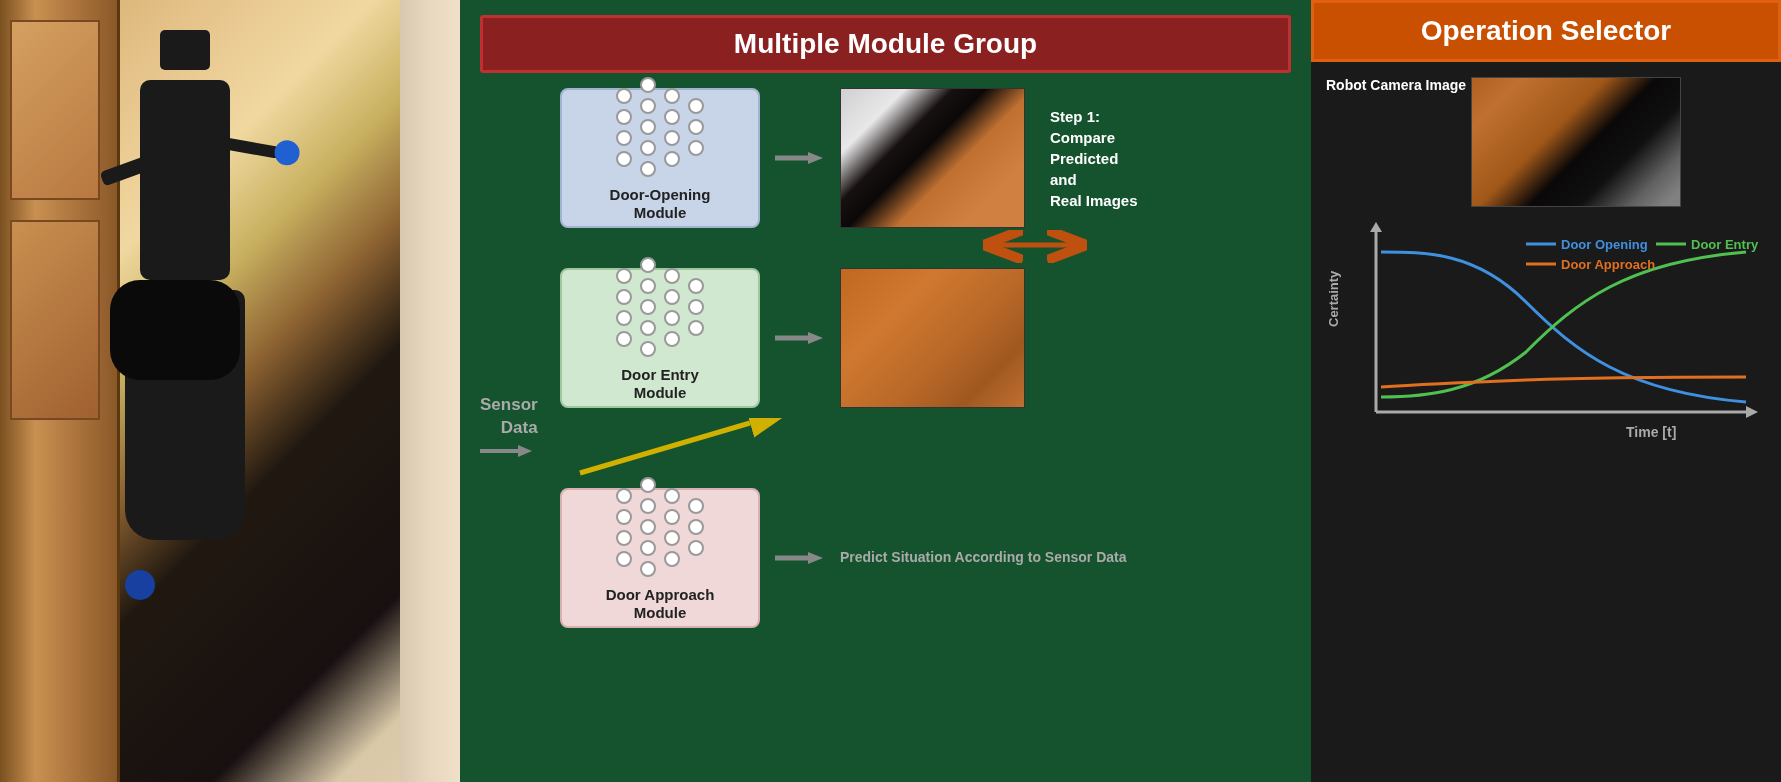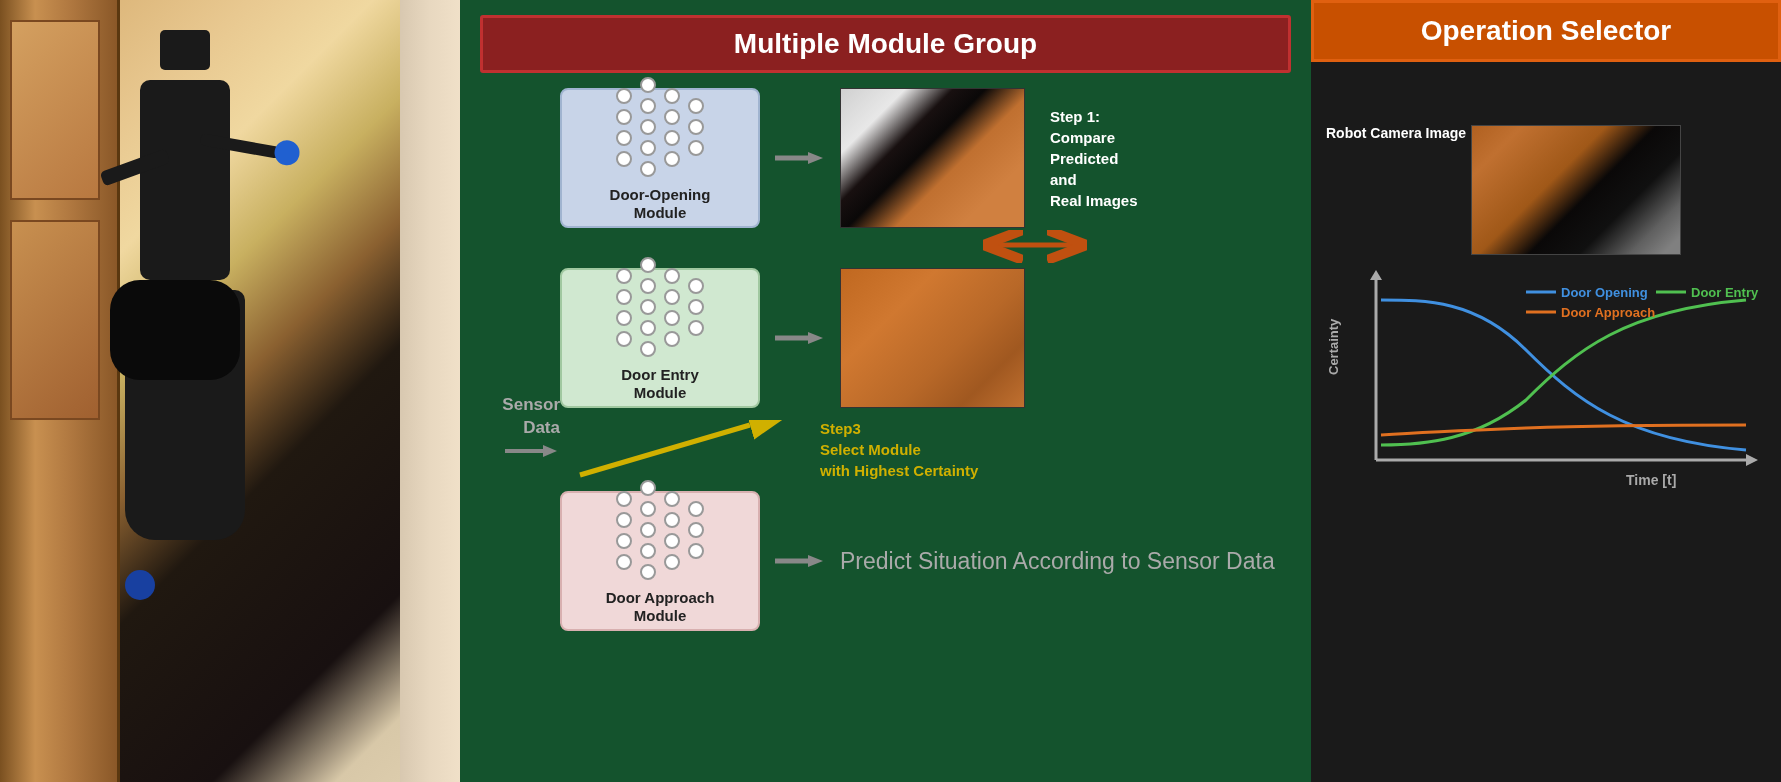--- a/index.html
+++ b/index.html
@@ -254,21 +254,20 @@
     }
 
     
     .right-panel {
       width: 470px;
       background: #1a1a1a;
       display: flex;
       flex-direction: column;
       padding: 0;
       flex-shrink: 0;
-      gap: 48px;
     }
 
     .op-title {
       background: #c85000;
       color: white;
       font-size: 28px;
       font-weight: bold;
       text-align: center;
       padding: 12px 20px;
       border: 3px solid #e06010;
@@ -311,21 +310,21 @@
         <div class="r-wheel"></div>
       </div>
     </div>
   </div>
 
   <div class="middle-panel">
     <div class="mmg-title">Multiple Module Group</div>
 
     <div style="display:flex; flex:1; gap:0; position:relative;">
 
-      <div style="width:80px; display:flex; flex-direction:column; align-items:flex-end; justify-content:center; position:relative;">
+      <div style="width:80px; display:flex; flex-direction:column; align-items:flex-start; justify-content:center; position:relative;">
         <span style="color:#aaa; font-size:17px; font-weight:bold; text-align:right; line-height:1.3;">Sensor<br>Data</span>
 
         <svg width="55" height="20" style="margin-top:2px;">
           <line x1="0" y1="10" x2="40" y2="10" stroke="#888" stroke-width="4"></line>
           <polygon points="38,4 52,10 38,16" fill="#888"></polygon>
         </svg>
       </div>
 
       <div style="flex:1; display:flex; flex-direction:column; gap:10px;">
 
@@ -428,23 +427,20 @@
 
         <div style="display:flex; align-items:center; gap:10px; margin-left:0; position:relative;">
           <svg width="250" height="60" style="margin-left:0;">
             <defs>
               <marker id="yellowArrow" markerWidth="10" markerHeight="10" refX="0" refY="3" orient="auto">
                 <path d="M0,0 L0,6 L9,3 z" fill="#d0b000"></path>
               </marker>
             </defs>
             <line x1="20" y1="55" x2="190" y2="5" stroke="#d0b000" stroke-width="5" marker-end="url(#yellowArrow)"></line>
           </svg>
-          <div>
-            <span style="color:#d0b000; font-size:15px; font-weight:bold; line-height:1.4;">Step3<br>Select Module<br>with Highest Certainty</span>
-          </div>
         </div>
 
         <div class="module-row">
           <div class="module-box pink">
             <div class="nn-visual">
               <div class="nn-layer">
                 <div class="nn-node"></div>
                 <div class="nn-node"></div>
                 <div class="nn-node"></div>
                 <div class="nn-node"></div>
@@ -470,21 +466,21 @@
             </div>
             <div class="module-label">Door Approach<br>Module</div>
           </div>
 
           <svg width="50" height="20">
             <line x1="0" y1="10" x2="35" y2="10" stroke="#888" stroke-width="5"></line>
             <polygon points="33,4 48,10 33,16" fill="#888"></polygon>
           </svg>
 
           <div style="display:flex; flex-direction:column;">
-            <span style="color:#aaaaaa; font-size:23px; font-weight:normal; line-height:1.4;">Predict Situation
+            <span style="color:#aaaaaa; font-size:14px; font-weight:bold; line-height:1.4;">Predict Situation
 According to
 Sensor Data</span>
           </div>
         </div>
 
       </div>
     </div>
   </div>
 
   <div class="right-panel">

